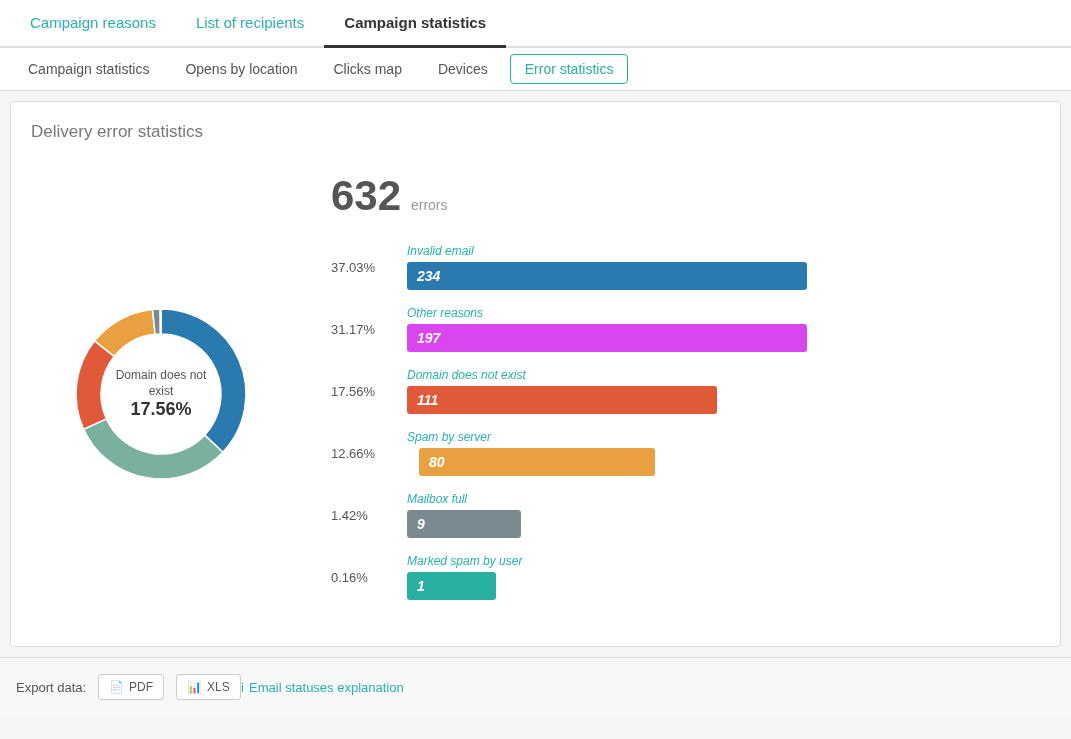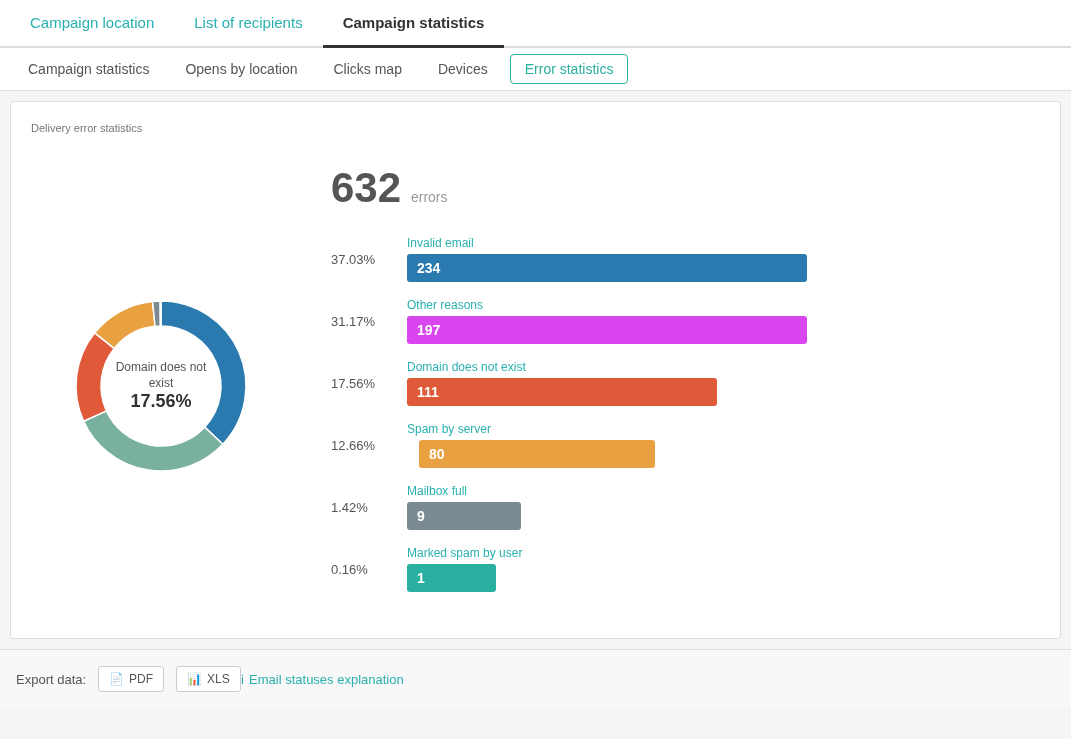--- a/index.html
+++ b/index.html
@@ -57,21 +57,21 @@
     .main-content {
       margin: 10px;
       background: #fff;
       border: 1px solid #ddd;
       border-radius: 4px;
       min-height: 530px;
       padding: 20px;
     }
 
     .section-title {
-      font-size: 11px;
+      font-size: 17px;
       color: #777;
       margin-bottom: 20px;
     }
 
     
     .stats-container {
       display: flex;
       align-items: center;
       gap: 60px;
       padding: 10px 20px;
@@ -129,20 +129,21 @@
     }
     .stat-pct {
       width: 60px;
       text-align: left;
       font-size: 13px;
       color: #555;
       flex-shrink: 0;
     }
     .stat-bar-group {
       flex: 1;
+      font-style: italic;
     }
     .stat-label {
       font-size: 12px;
       color: #2ab0b0;
       margin-bottom: 4px;
     }
     .stat-bar {
       display: flex;
       align-items: center;
       height: 28px;
@@ -190,21 +191,21 @@
       text-decoration: none;
     }
 
     
     .donut-svg { transform: rotate(-90deg); }
   </style>
 </head>
 <body>
 
 <div class="top-tabs">
-  <a class="top-tab">Campaign location</a>
+  <a class="top-tab">Campaign reasons</a>
   <a class="top-tab">List of recipients</a>
   <a class="top-tab active">Campaign statistics</a>
 </div>
 
 <div class="sub-tabs">
   <button class="sub-tab">Campaign statistics</button>
   <button class="sub-tab">Opens by location</button>
   <button class="sub-tab">Clicks map</button>
   <button class="sub-tab">Devices</button>
   <button class="sub-tab active">Error statistics</button>

